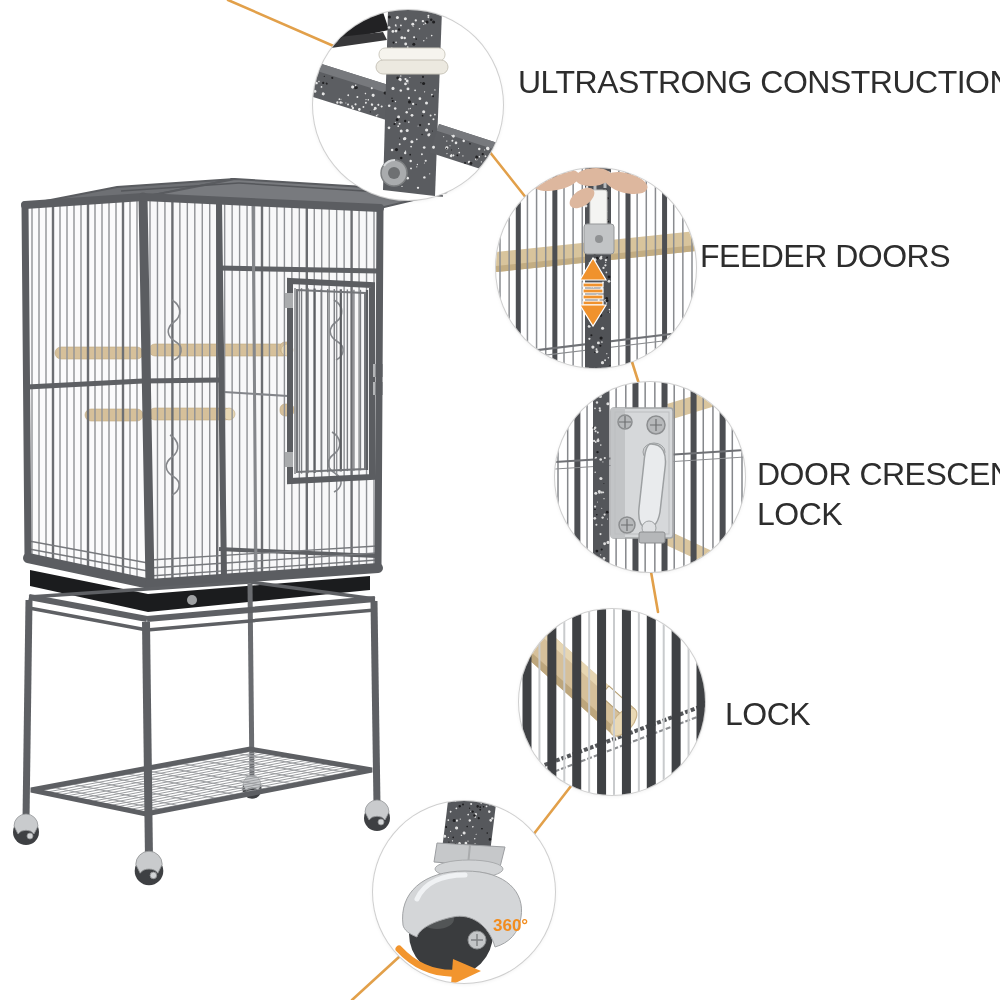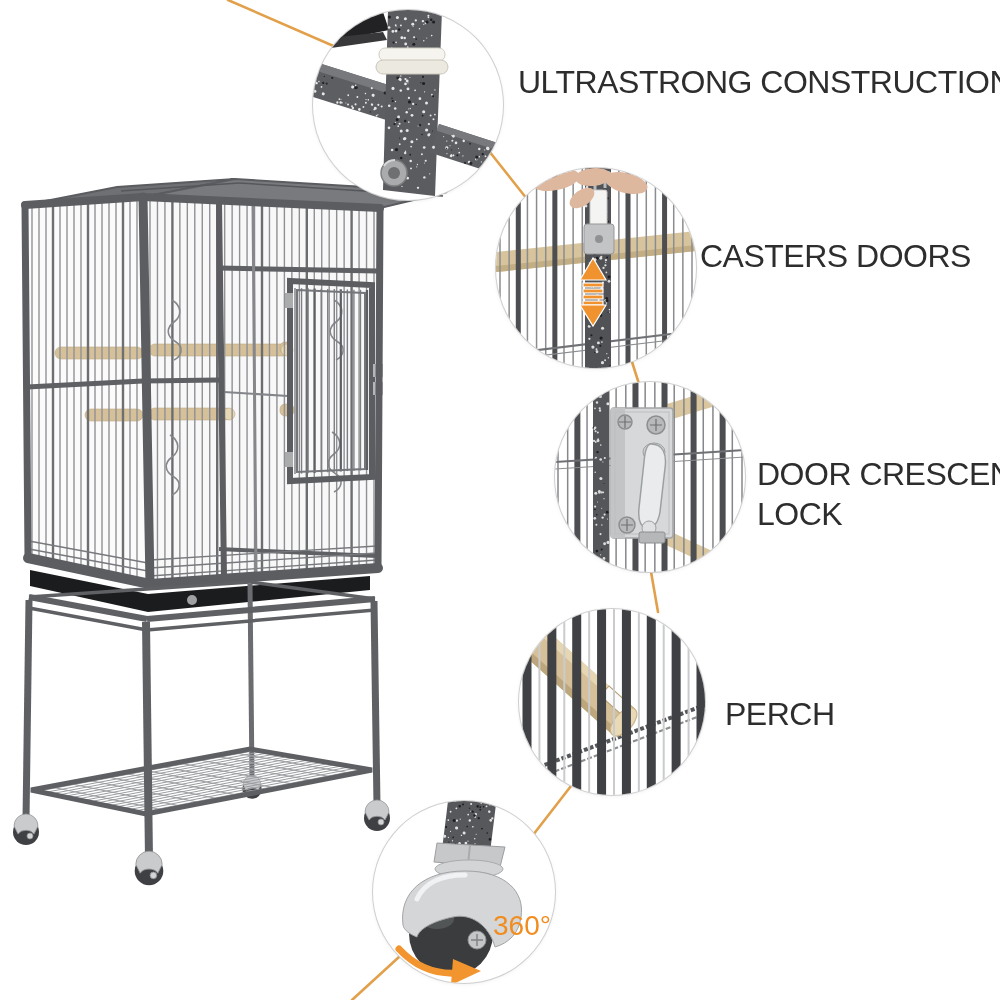--- a/index.html
+++ b/index.html
@@ -5,21 +5,21 @@
   html,body{margin:0;padding:0;background:#fff;}
   .stage{position:relative;width:1000px;height:1000px;background:#fff;overflow:hidden;
          font-family:"Liberation Sans",sans-serif;}
   .abs{position:absolute;left:0;top:0;}
   .feature-label{position:absolute;color:#2d2d2d;font-size:32px;line-height:40px;
                  letter-spacing:-0.5px;white-space:nowrap;font-weight:400;}
   .feature-label.wrap{white-space:normal;width:280px;}
   .detail-circle{position:absolute;border-radius:50%;overflow:hidden;background:#fff;
                  box-shadow:0 0 0 1px #cfcfcf, 0 1px 4px rgba(0,0,0,.08);}
   .detail-circle svg{display:block;}
-  .rot-label{position:absolute;color:#F28C1E;font-weight:400;font-size:28px;line-height:25px;}
+  .rot-label{position:absolute;color:#F28C1E;font-weight:700;font-size:17px;line-height:25px;}
 </style>
 </head>
 <body>
 
 <div class="stage">
 
   <svg class="abs" width="1000" height="1000" viewBox="0 0 1000 1000">
 
     <g stroke="#E2A04A" stroke-width="2.6" stroke-linecap="round">
       <line x1="228" y1="0" x2="345" y2="51"></line>
@@ -936,17 +936,17 @@
       <path d="M98,139 h12 M104,133 v12" stroke="#7e8082" stroke-width="1.4"></path>
       <g>
         <path d="M26,148 Q50,174 84,172" stroke="#F2952E" stroke-width="7" fill="none" stroke-linecap="round"></path>
         <polygon points="80,158 108,170 78,184" fill="#F2952E"></polygon>
       </g>
     </svg>
     <span class="rot-label" style="left:120px;top:112px;">360°</span>
   </div>
 
   <div class="feature-label" style="left:518px;top:62px;">ULTRASTRONG CONSTRUCTION</div>
-  <div class="feature-label" style="left:700px;top:236px;">CASTERS DOORS</div>
+  <div class="feature-label" style="left:700px;top:236px;">FEEDER DOORS</div>
   <div class="feature-label wrap" style="left:757px;top:454px;">DOOR CRESCENT LOCK</div>
-  <div class="feature-label" style="left:725px;top:694px;">PERCH</div>
+  <div class="feature-label" style="left:725px;top:694px;">LOCK</div>
 
 </div>
 
 </body></html>

